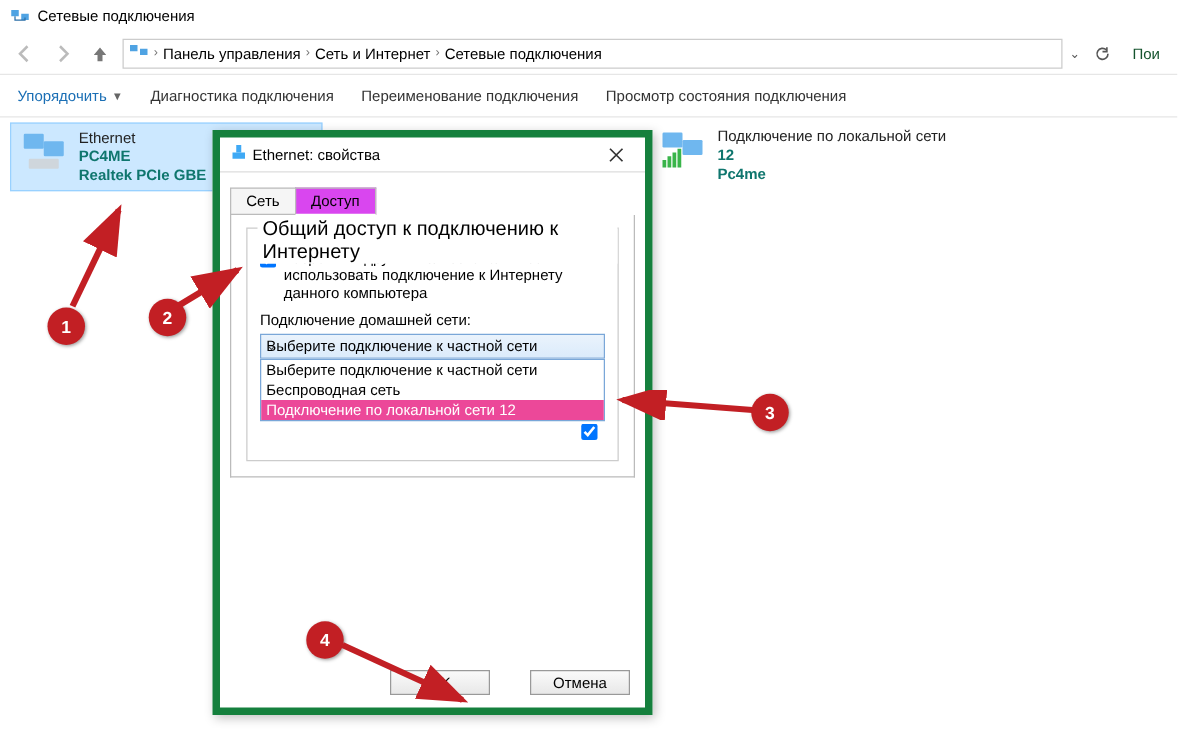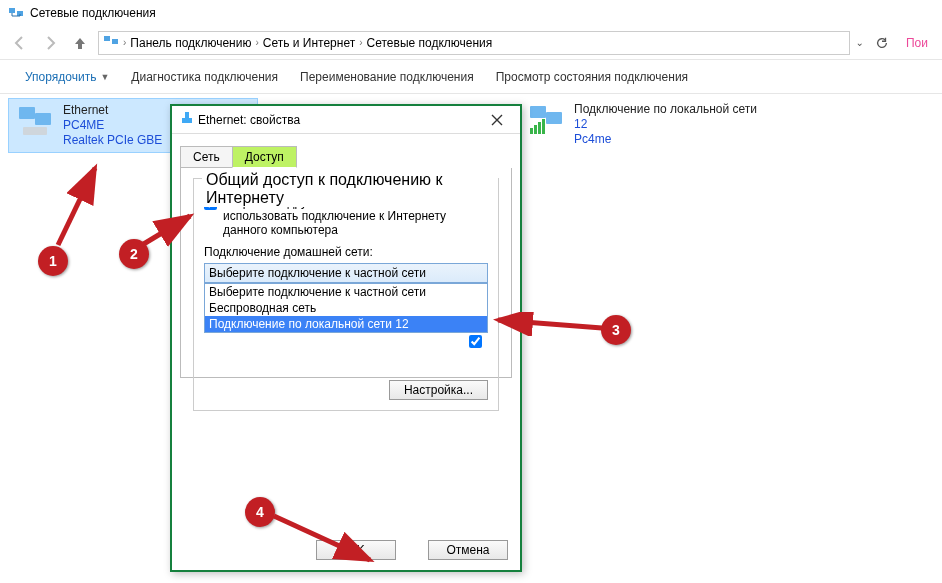--- a/index.html
+++ b/index.html
@@ -8,58 +8,58 @@
 
 .mainwin-title { display: flex; align-items: center; gap: 6px; padding: 4px 8px; height: 26px; }
 .mainwin-title .icon { width: 16px; height: 16px; }
 
 
 .addrbar { display: flex; align-items: center; gap: 6px; padding: 4px 8px; height: 34px; border-bottom: 1px solid #e6e6e6; }
 .navbtn { width: 24px; height: 24px; display: flex; align-items: center; justify-content: center; color: #888; }
 .navbtn.enabled { color: #555; }
 .breadcrumb { flex: 1; border: 1px solid #ccc; height: 24px; display: flex; align-items: center; padding: 0 4px; gap: 4px; font-size: 12px; }
 .breadcrumb .sep { color: #777; font-size: 10px; }
-.addr-right { color: #ec4899; padding: 0 6px; }
+.addr-right { color: #14532d; padding: 0 6px; }
 .addr-dd { display:flex; align-items:center; gap:4px; color:#555; }
 
 
-.toolbar { display: flex; align-items: center; gap: 22px; padding: 6px 25px; height: 34px; border-bottom: 1px solid #e6e6e6; color: #0f4e8b; font-size: 12px; }
+.toolbar { display: flex; align-items: center; gap: 22px; padding: 6px 14px; height: 34px; border-bottom: 1px solid #e6e6e6; color: #0f4e8b; font-size: 12px; }
 .toolbar .item { color: #333; display: flex; align-items: center; gap: 4px; }
 .toolbar .item.blue { color: #1b6fb5; }
 .toolbar .chev { font-size: 9px; color: #666; }
 
 
 .content { position: relative; padding: 6px 10px; }
 .conn { position: absolute; display: flex; gap: 8px; padding: 4px 6px; width: 250px; }
 .conn.selected { background: #cce8ff; border: 1px solid #99d1ff; }
 .conn .icon { width: 40px; height: 36px; display:flex; align-items:center; justify-content:center; }
 .conn .lines { font-size: 12px; line-height: 1.25; color: #222; }
-.conn .lines .sub { color: #1d4ed8; }
-
-
-.dialog { position: absolute; left: 170px; top: 104px; width: 352px; height: 468px; background: #fff; border: 2px solid #15803d; box-shadow: 2px 2px 8px rgba(0,0,0,0.25); }
+.conn .lines .sub { color: #0f766e; font-weight: bold; }
+
+
+.dialog { position: absolute; left: 170px; top: 104px; width: 352px; height: 468px; background: #fff; border: 6px solid #15803d; box-shadow: 2px 2px 8px rgba(0,0,0,0.25); }
 .dialog-title { height: 28px; display: flex; align-items: center; padding: 0 8px; font-size: 12px; border-bottom: 1px solid #ddd; }
 .dialog-title .spacer { flex: 1; }
 .dialog-title .close { width: 30px; height: 22px; display:flex; align-items:center; justify-content:center; font-size: 14px; }
 .tabs { display: flex; padding: 8px 8px 0 8px; margin-top: 4px; }
 .tab { padding: 3px 12px; font-size: 12px; border: 1px solid #bbb; background: #f5f5f5; margin-right: -1px; position: relative; }
-.tab.active { background: #bef264; border-bottom: 1px solid #fff; z-index: 2; }
+.tab.active { background: #d946ef; border-bottom: 1px solid #fff; z-index: 2; }
 .tabpanel { margin: 0 8px; border: 1px solid #bbb; border-top: none; padding: 10px 12px; height: 210px; background:#fff; }
 .groupbox { border: 1px solid #ccc; padding: 10px; position: relative; }
 .groupbox .legend { position: absolute; top: -8px; left: 8px; background: #fff; padding: 0 4px; font-size: 16px; }
 .chkrow { display: flex; align-items: flex-start; gap: 6px; margin: 6px 0; font-size: 12px; justify-content: flex-end; }
 .chkrow input { margin-top: 2px; }
 .lbl { font-size: 12px; margin-top: 8px; margin-bottom: 4px; }
 
 .combo { position: relative; width: 100%; }
 .combo-field { border: 1px solid #7aa7d8; height: 20px; display: flex; align-items: center; padding: 0 4px; font-size: 12px; background: linear-gradient(#eaf3fc,#dbebfb); }
 .combo-field .arrow { margin-left: auto; font-size: 10px; color: #444; }
 .combo-list { position: absolute; left: 0; top: 20px; width: 100%; border: 1px solid #7aa7d8; background: #fff; z-index: 5; }
 .combo-list .opt { padding: 1px 4px; font-size: 12px; }
-.combo-list .opt.sel { background: #3b82f6; color: #fff; }
+.combo-list .opt.sel { background: #ec4899; color: #fff; }
 
 .btn { border: 1px solid #999; background: linear-gradient(#fafafa,#e8e8e8); padding: 2px 14px; font-size: 12px; min-width: 70px; text-align:center; }
 .cfgbtn-row { display:flex; justify-content:flex-end; margin-top: 32px; }
 
 .dlg-buttons { position: absolute; bottom: 10px; right: 12px; display: flex; gap: 8px; }
 
 
 .marker { position: absolute; width: 30px; height: 30px; border-radius: 50%; background: #c21f24; color: #fff; display: flex; align-items: center; justify-content: center; font-weight: bold; font-size: 14px; box-shadow: 1px 1px 3px rgba(0,0,0,0.4); }
 .arrow { position: absolute; pointer-events: none; }
 
@@ -96,21 +96,21 @@
       </svg>
   </div>
   <div class="breadcrumb">
     <span>
       <svg width="16" height="16" viewBox="0 0 16 16">
           <rect x="1" y="3" width="6" height="5" fill="#4fa3e3"></rect>
           <rect x="9" y="6" width="6" height="5" fill="#4fa3e3"></rect>
         </svg>
     </span>
     <span class="sep">›</span>
-    <span>Панель подключению</span>
+    <span>Панель управления</span>
     <span class="sep">›</span>
     <span>Сеть и Интернет</span>
     <span class="sep">›</span>
     <span>Сетевые подключения</span>
   </div>
   <span class="addr-dd">
       <span style="font-size:10px;">⌄</span>
     </span>
   <span class="navbtn enabled">
     <svg width="14" height="14" viewBox="0 0 16 16">
@@ -215,23 +215,20 @@
           <div class="opt">Беспроводная сеть</div>
           <div class="opt sel">Подключение по локальной сети 12</div>
         </div>
       </div>
 
       <label class="chkrow" style="margin-top:50px;">
         <input type="checkbox" checked="" style="">
         <span></span>
       </label>
 
-      <div class="cfgbtn-row">
-        <button class="btn"><span>Настройка...</span></button>
-      </div>
     </div>
   </div>
 
   <div class="dlg-buttons">
     <button class="btn" style="min-width:80px;text-decoration:underline;"><span>OK</span></button>
     <button class="btn" style="min-width:80px;margin-left:24px;"><span>Отмена</span></button>
   </div>
 </div>
 
 <div class="marker" style="left:38px; top:246px;">

